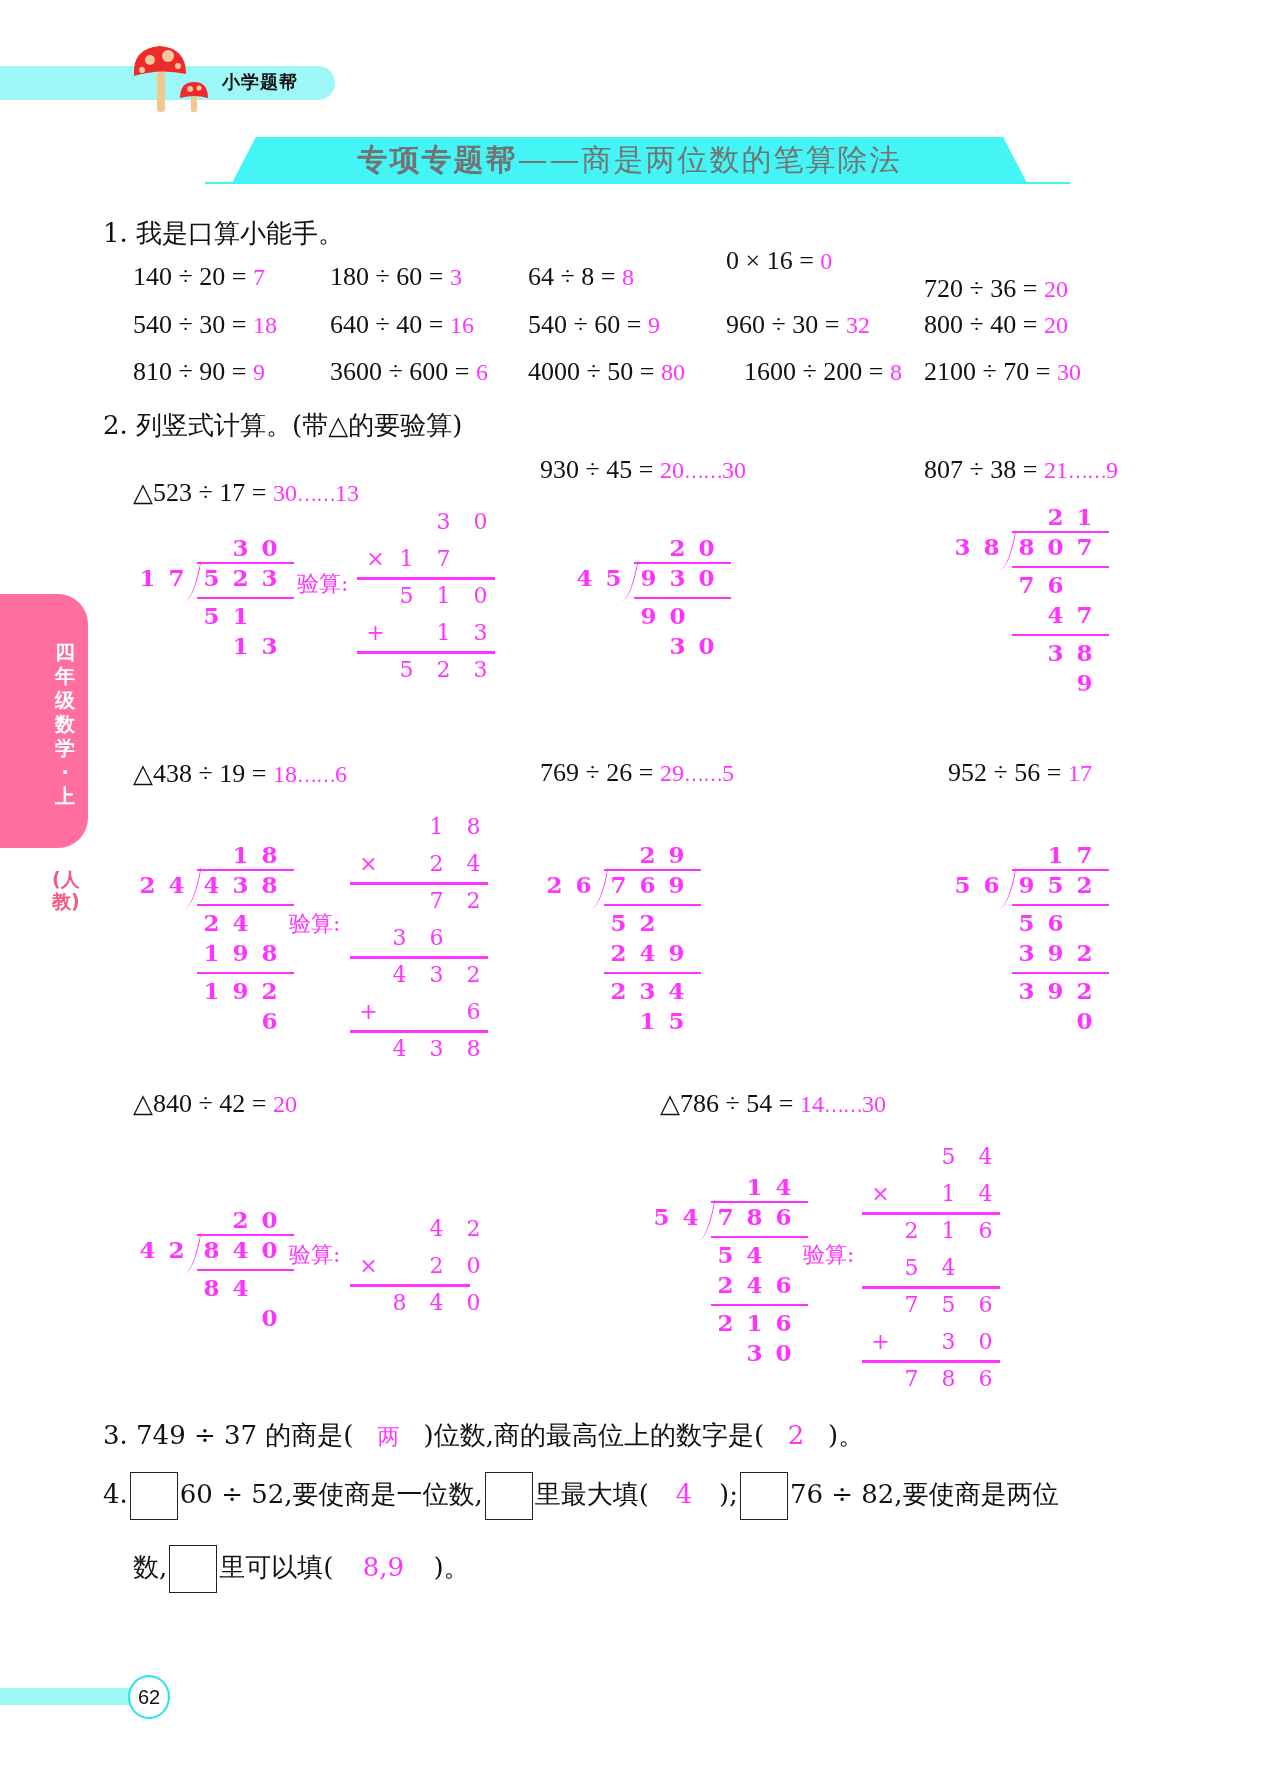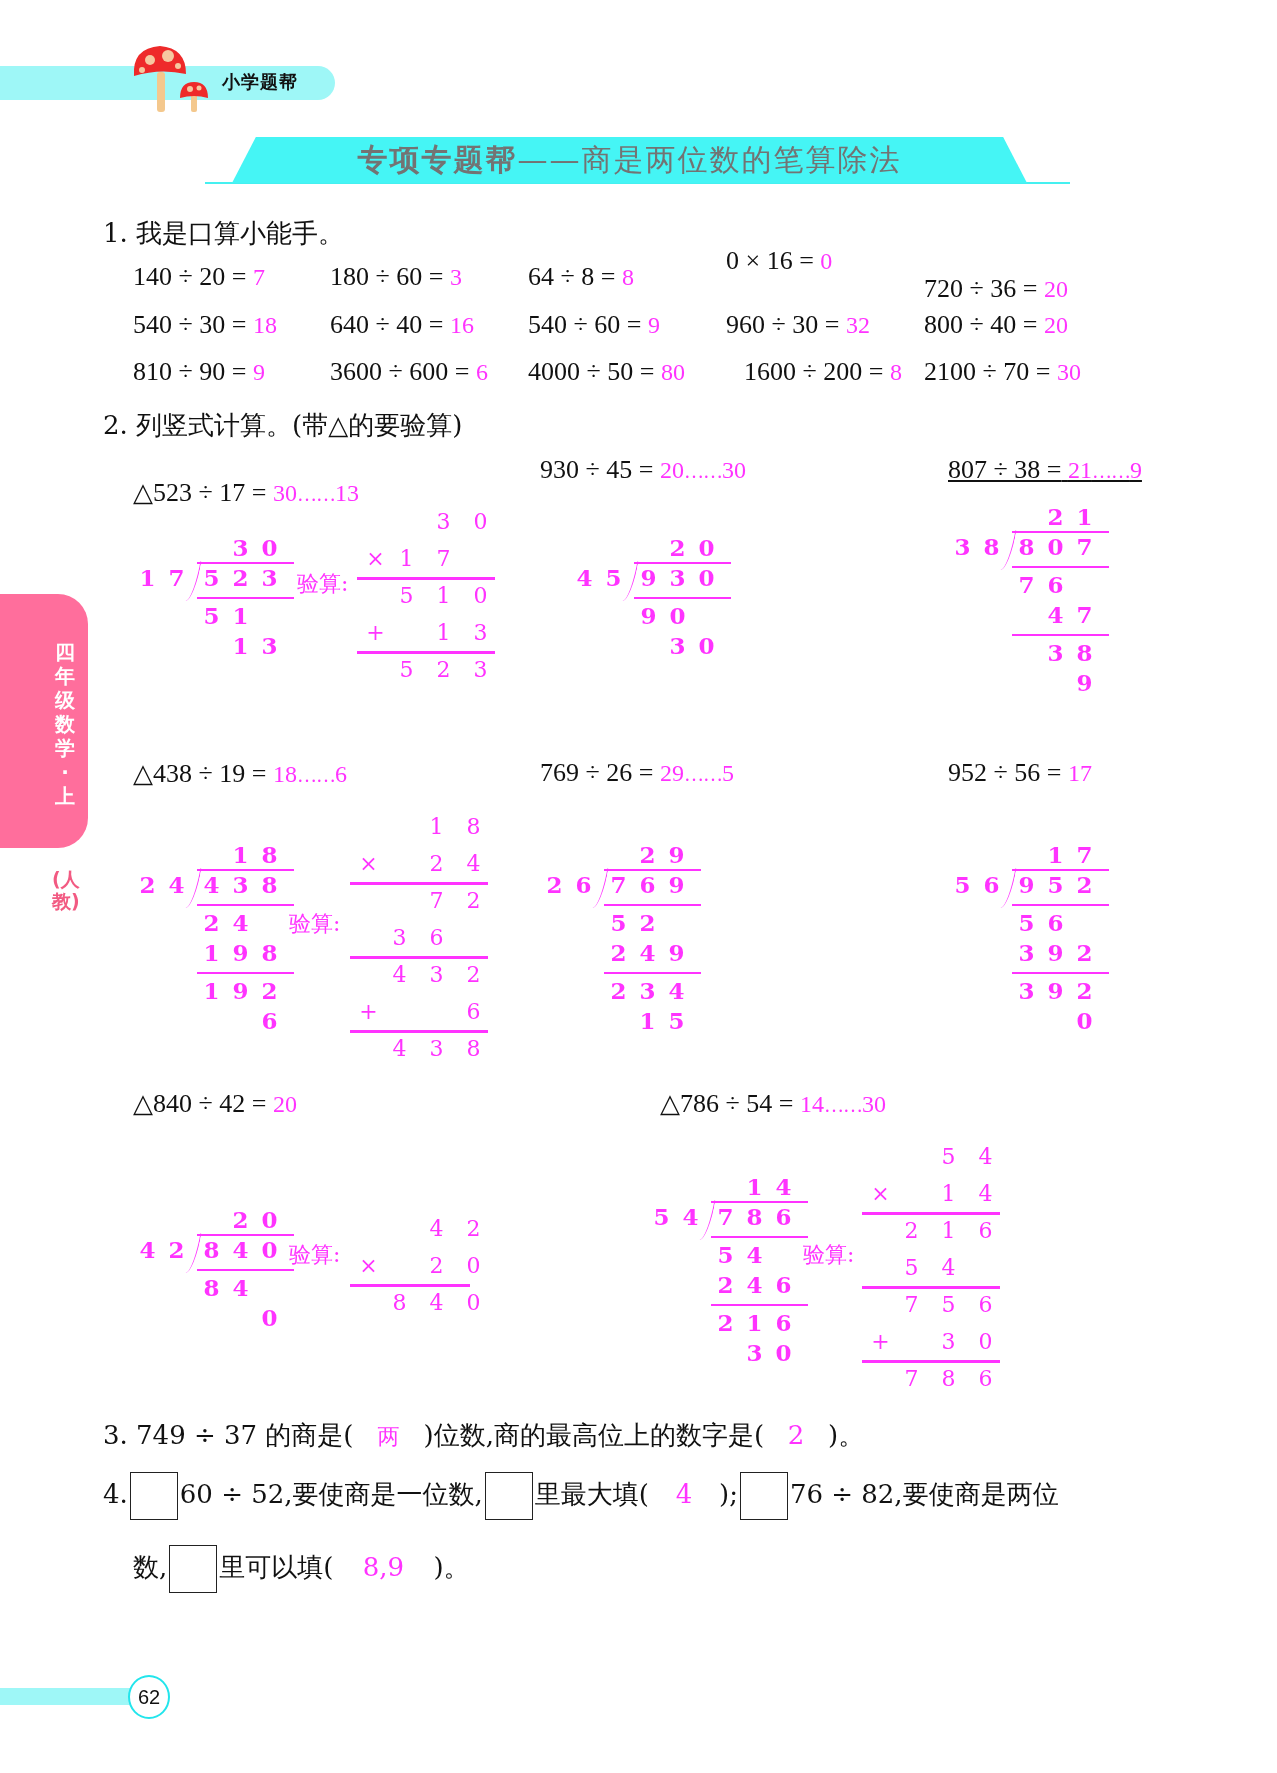--- a/index.html
+++ b/index.html
@@ -74,21 +74,21 @@
     <div class="abs expr" style="left: 330px; top: 357px;"><span>3600 ÷ 600 =</span> <span class="ans">6</span></div>
     <div class="abs expr" style="left: 528px; top: 357px;"><span>4000 ÷ 50 =</span> <span class="ans">80</span></div>
     <div class="abs expr" style="left: 726px; top: 357px; margin-left: 18px;"><span>1600 ÷ 200 =</span> <span class="ans">8</span></div>
     <div class="abs expr" style="left: 924px; top: 357px;"><span>2100 ÷ 70 =</span> <span class="ans">30</span></div>
   </div>
 
 <div class="abs q-title" style="left:103px;top:408px">2. 列竖式计算。(带△的要验算)</div>
 <div id="q2exprs">
     <div class="abs expr" style="left: 133px; top: 477px; text-align: right;"><span>△523 ÷ 17 =</span> <span class="ans">30</span><span class="dots">……</span><span class="ans">13</span></div>
     <div class="abs expr" style="left: 540px; top: 455px;"><span>930 ÷ 45 =</span> <span class="ans">20</span><span class="dots">……</span><span class="ans">30</span></div>
-    <div class="abs expr" style="left: 948px; top: 455px; text-decoration: underline;"><span>807 ÷ 38 =</span> <span class="ans">21</span><span class="dots">……</span><span class="ans">9</span></div>
+    <div class="abs expr" style="left: 924px; top: 455px;"><span>807 ÷ 38 =</span> <span class="ans">21</span><span class="dots">……</span><span class="ans">9</span></div>
     <div class="abs expr" style="left: 133px; top: 758px;"><span>△438 ÷ 19 =</span> <span class="ans">18</span><span class="dots">……</span><span class="ans">6</span></div>
     <div class="abs expr" style="left: 540px; top: 758px;"><span>769 ÷ 26 =</span> <span class="ans">29</span><span class="dots">……</span><span class="ans">5</span></div>
     <div class="abs expr" style="left: 948px; top: 758px;"><span>952 ÷ 56 =</span> <span class="ans">17</span><span class="dots"></span><span class="ans"></span></div>
     <div class="abs expr" style="left: 133px; top: 1088px;"><span>△840 ÷ 42 =</span> <span class="ans">20</span><span class="dots"></span><span class="ans"></span></div>
     <div class="abs expr" style="left: 660px; top: 1088px;"><span>△786 ÷ 54 =</span> <span class="ans">14</span><span class="dots">……</span><span class="ans">30</span></div>
   </div>
 <div id="q2ld">
     <div class="ld" style="left: 133px; top: 533px;">
       <div class="cell" style="left: 0px; top: 30px;">1</div>
       <div class="cell" style="left: 29px; top: 30px;">7</div>

